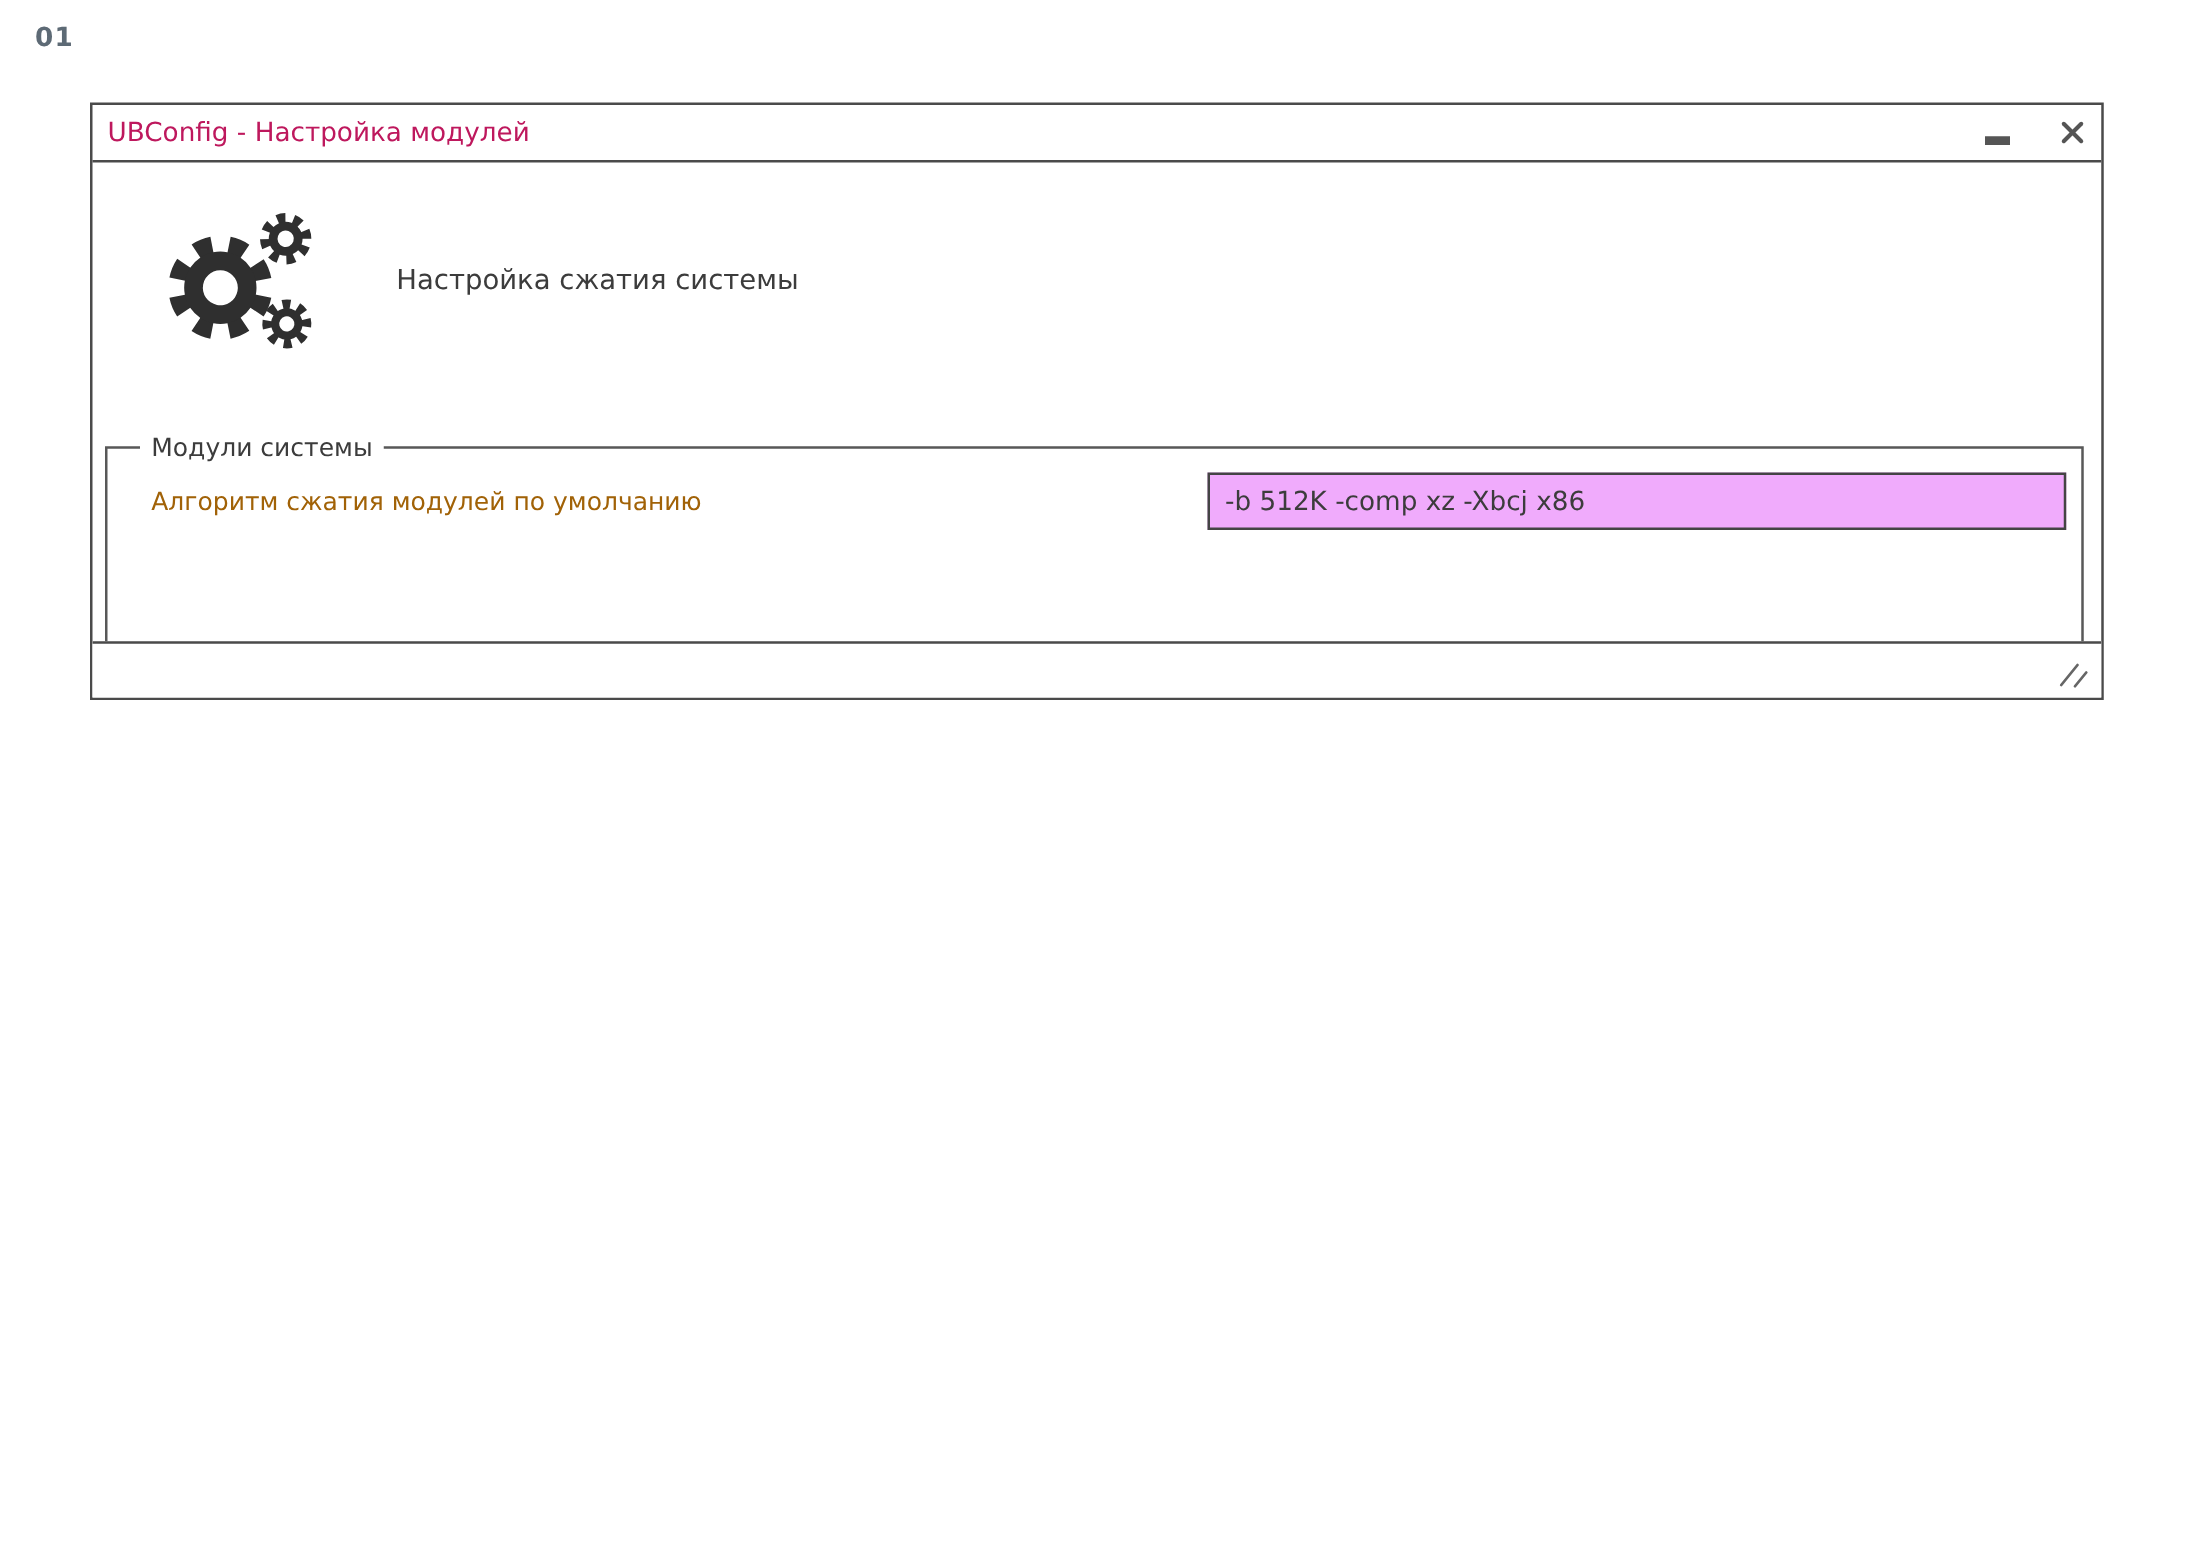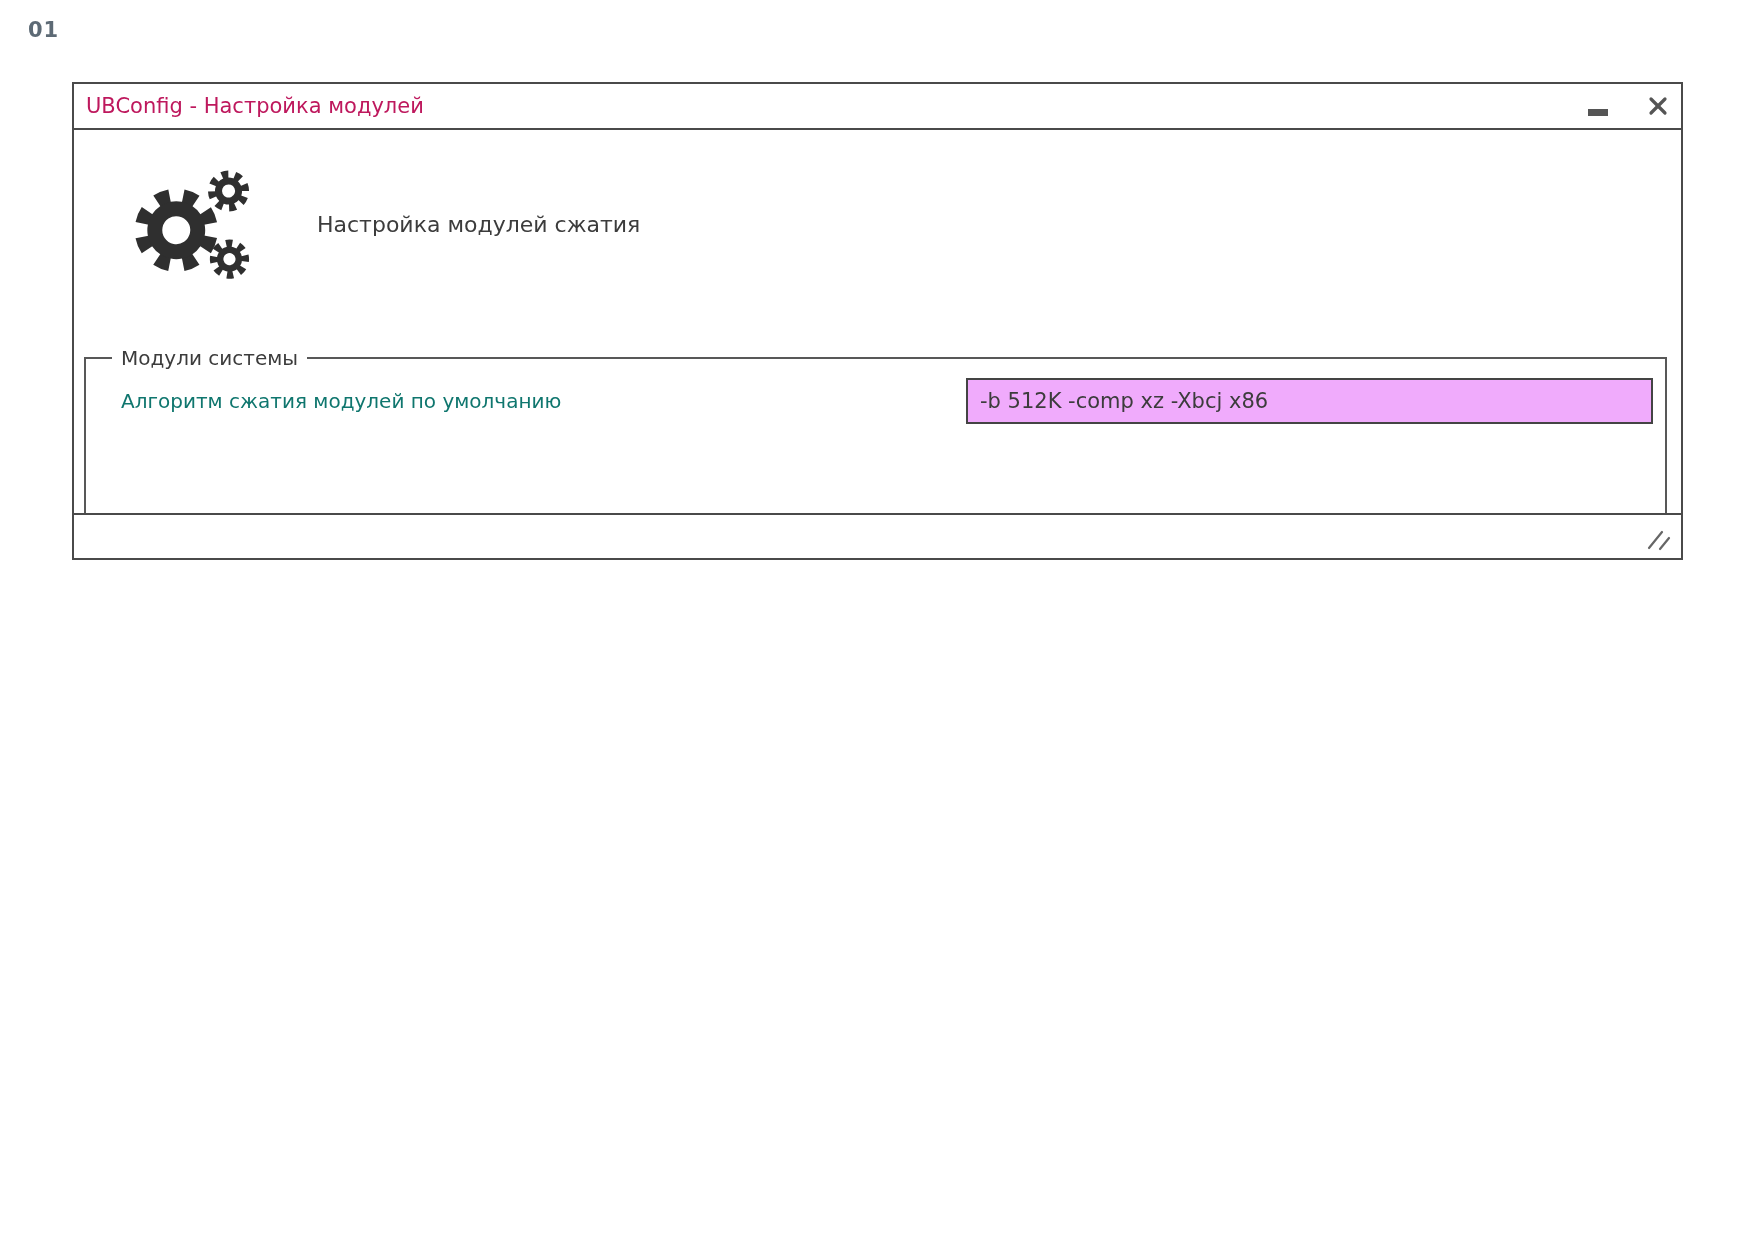--- a/index.html
+++ b/index.html
@@ -115,21 +115,21 @@
     line-height: 28px;
   }
 
   .field-row { position: absolute; left: 0; width: 100%; }
   .field-row .field-label {
     position: absolute;
     left: 35px;
     top: 50%;
     transform: translateY(-50%);
     font-size: 20px;
-    color: #0f766e;
+    color: #a16207;
     white-space: nowrap;
   }
   .field-row .field-input {
     position: absolute;
     left: 880px;
     top: 0;
     width: 687px;
     height: 100%;
     border: 2px solid #444444;
     background: #f0abfc;
@@ -199,21 +199,21 @@
           <circle cx="112" cy="30" r="7" fill="#ffffff"></circle>
         </g>
 
         <g transform="rotate(-14 113 103)">
           <circle cx="113" cy="103" r="16" fill="none" stroke="#2f2f2f" stroke-width="10" stroke-dasharray="6.28 6.28"></circle>
           <circle cx="113" cy="103" r="13.5" fill="#2f2f2f"></circle>
           <circle cx="113" cy="103" r="6.5" fill="#ffffff"></circle>
         </g>
       </svg>
 
-      <div class="heading">Настройка модулей сжатия</div>
+      <div class="heading">Настройка сжатия системы</div>
 
       <div class="groupbox">
         <span class="groupbox-legend">Модули системы</span>
 
         <div class="field-row row-0">
           <span class="field-label">Алгоритм сжатия модулей по умолчанию</span>
           <input class="field-input" type="text" value="-b 512K -comp xz -Xbcj x86" style="">
         </div>
 
       </div>

